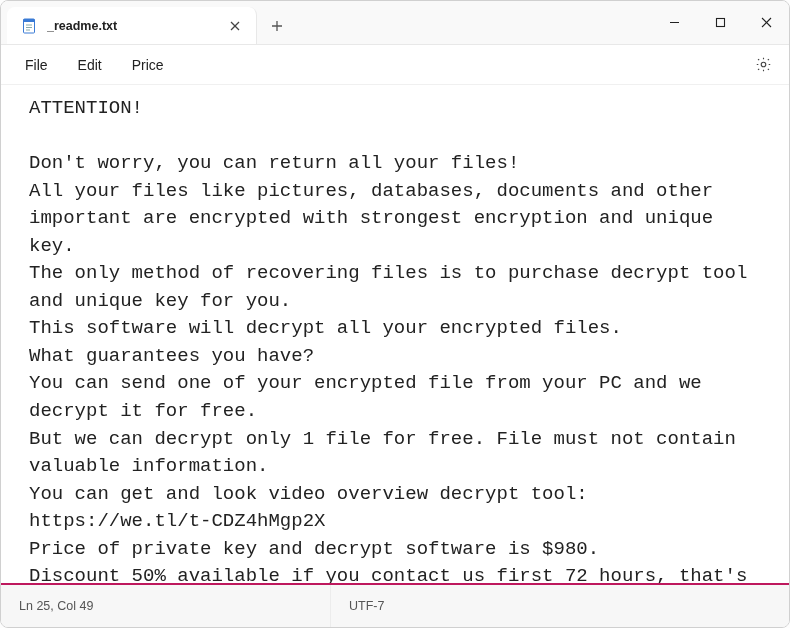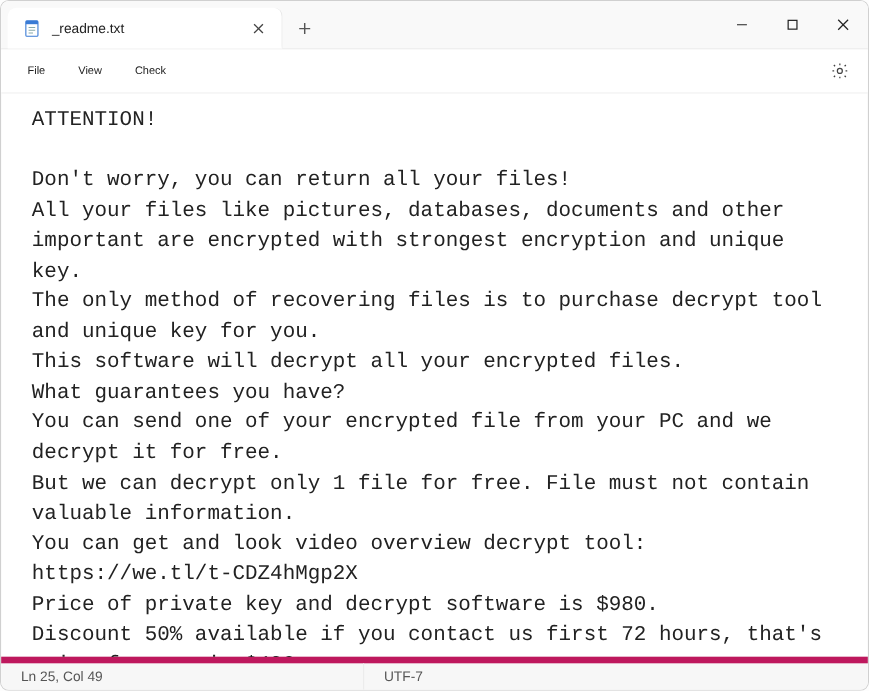--- a/index.html
+++ b/index.html
@@ -45,20 +45,21 @@
     width: 16px; height: 16px;
     display: flex; align-items: center; justify-content: center;
   }
   .tab-title {
     flex: 1;
     font-size: 12.5px;
     color: #222;
     white-space: nowrap;
     overflow: hidden;
     text-overflow: ellipsis;
+    font-weight: bold;
   }
   .tab-close {
     width: 18px; height: 18px;
     display: flex; align-items: center; justify-content: center;
     border-radius: 3px;
     cursor: pointer;
     color: #444;
   }
   .new-tab {
     display: flex; align-items: center; justify-content: center;
@@ -80,21 +81,21 @@
     height: 40px;
     display: flex;
     align-items: center;
     padding: 0 10px;
     gap: 2px;
     border-bottom: 1px solid #f0f0f0;
     background: #ffffff;
   }
   .menu-item {
     padding: 6px 14px;
-    font-size: 10px;
+    font-size: 14px;
     color: #222;
     border-radius: 4px;
     cursor: pointer;
   }
   .menubar .spacer { flex: 1; }
   .gear {
     width: 32px; height: 32px;
     display: flex; align-items: center; justify-content: center;
     cursor: pointer; border-radius: 4px;
     color: #444;
@@ -112,22 +113,22 @@
   }
   .caret {
     display: inline-block;
     width: 1px;
     height: 15px;
     background: #000;
     vertical-align: text-bottom;
     margin-left: 0px;
   }
   .statusbar {
-    height: 30px;
-    border-top: 6px solid #be185d;
+    height: 44px;
+    border-top: 2px solid #be185d;
     background: #f7f7f7;
     display: flex;
     align-items: center;
     font-size: 12.5px;
     color: #555;
   }
   .status-cell {
     padding: 0 18px;
     height: 100%;
     display: flex;
@@ -186,22 +187,22 @@
         <svg width="11" height="11" viewBox="0 0 11 11">
           <line x1="1" y1="1" x2="10" y2="10" stroke="currentColor" stroke-width="1.1"></line>
           <line x1="10" y1="1" x2="1" y2="10" stroke="currentColor" stroke-width="1.1"></line>
         </svg>
       </div>
     </div>
   </div>
 
   <div class="menubar">
     <div class="menu-item">File</div>
-    <div class="menu-item">View</div>
-    <div class="menu-item">Check</div>
+    <div class="menu-item">Edit</div>
+    <div class="menu-item">Price</div>
     <div class="spacer"></div>
     <div class="gear">
       <svg width="17" height="17" viewBox="0 0 24 24" fill="none" stroke="currentColor" stroke-width="1.6">
         <circle cx="12" cy="12" r="3.2"></circle>
         <path d="M12 2.5v2.2M12 19.3v2.2M4.3 4.3l1.6 1.6M18.1 18.1l1.6 1.6M2.5 12h2.2M19.3 12h2.2M4.3 19.7l1.6-1.6M18.1 5.9l1.6-1.6"></path>
       </svg>
     </div>
   </div>
 
   <div class="content"><span>ATTENTION!

